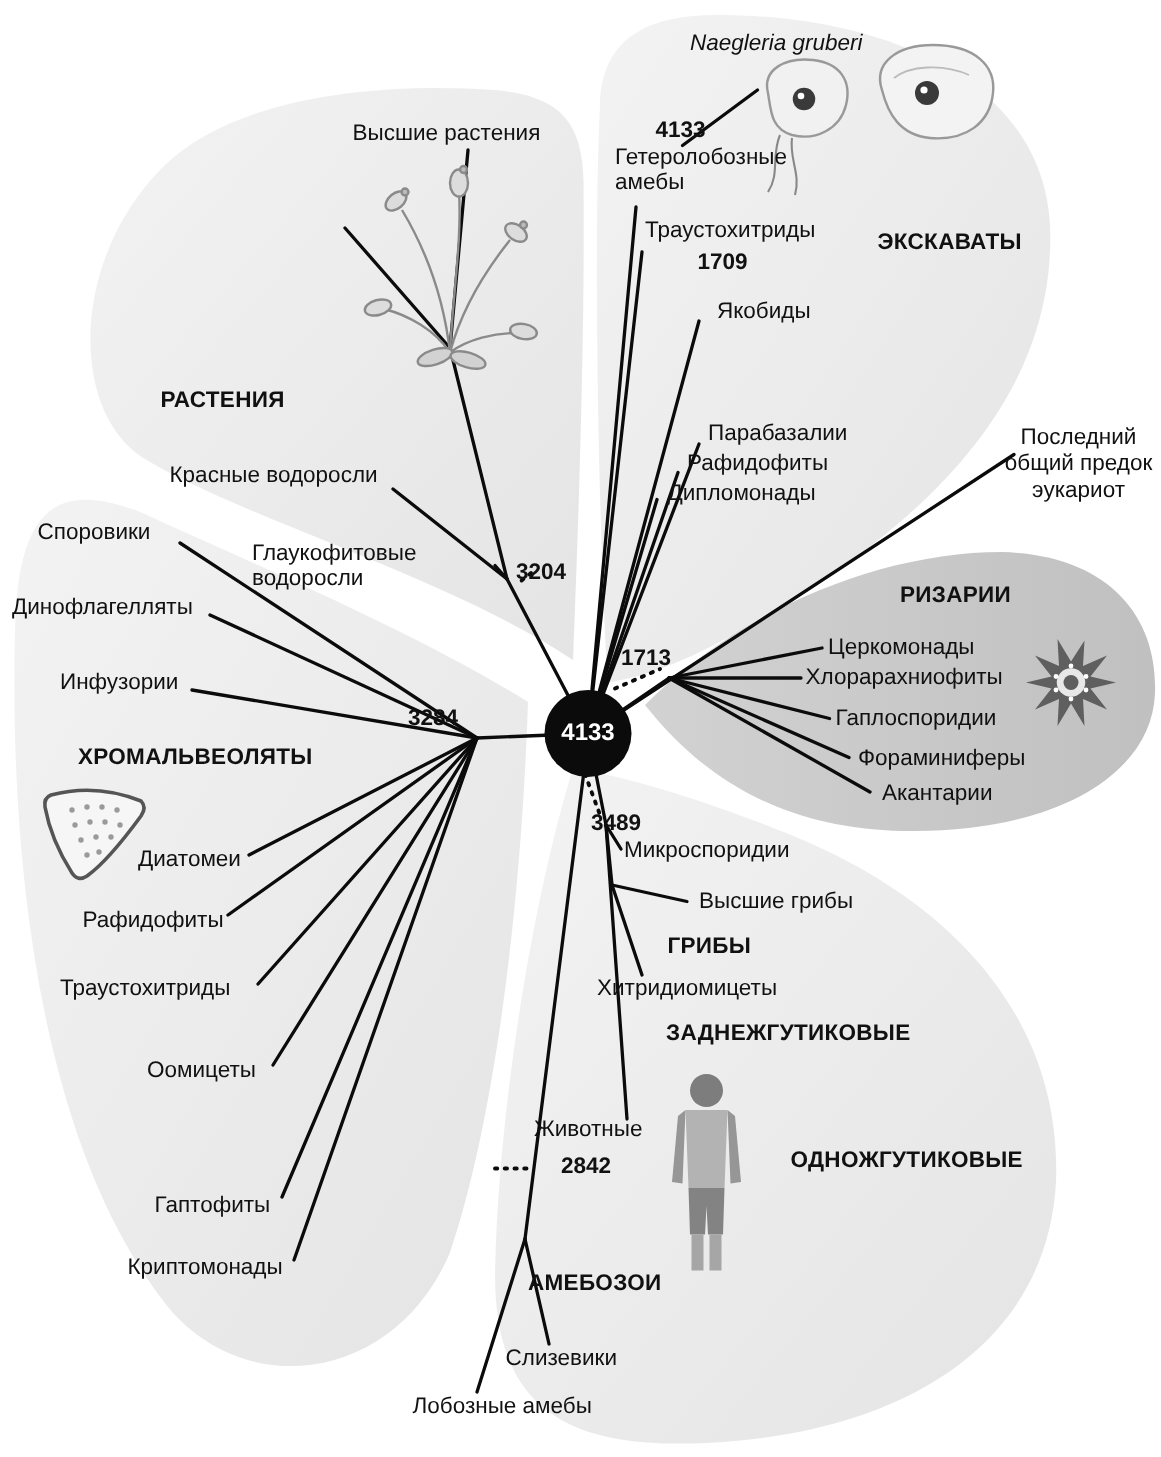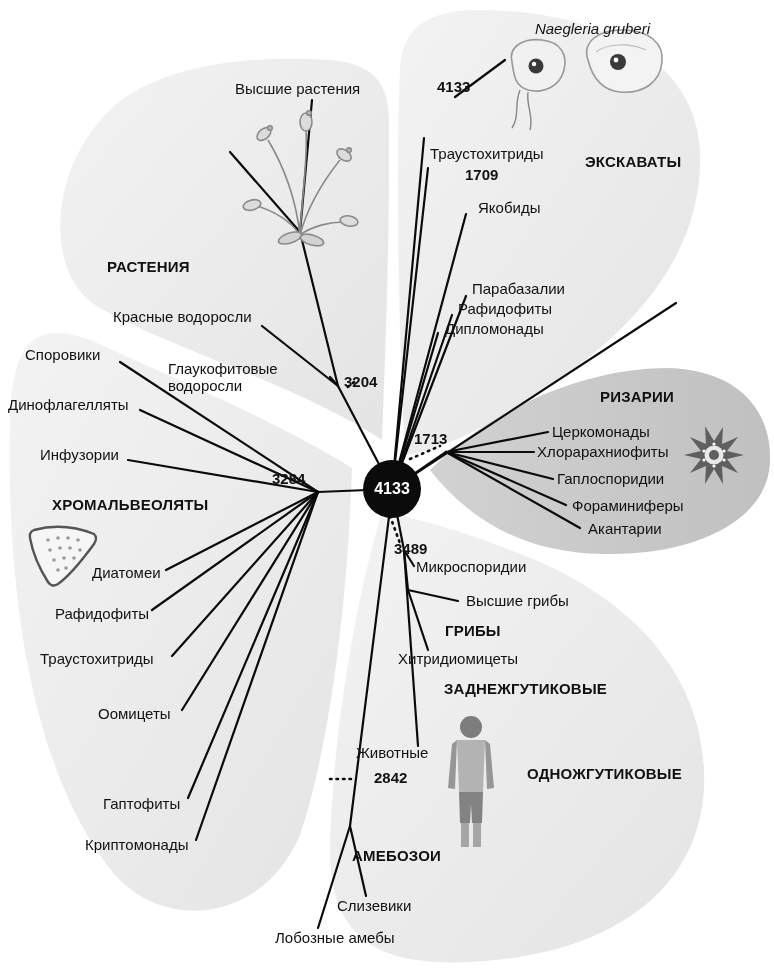--- a/index.html
+++ b/index.html
@@ -5,21 +5,21 @@
   html,body{margin:0;padding:0;background:#fff;}
   #stage{
     position:relative;width:774px;height:971px;overflow:hidden;
     font-family:"Liberation Sans",sans-serif;color:#111;background:#fff;
   }
   #tree-svg{position:absolute;left:0;top:0;}
   .lbl{position:absolute;font-size:15px;line-height:1.16;white-space:nowrap;}
   .wrap{white-space:normal;}
   .grp{font-weight:bold;letter-spacing:.2px;}
   .num{font-weight:bold;}
-  .species{font-style:italic;text-align:right;}
+  .species{font-style:italic;text-align:left;}
   .center-node{
     position:absolute;left:363px;top:460px;width:58px;height:58px;border-radius:50%;
     background:#0b0b0b;color:#fff;display:flex;align-items:center;justify-content:center;
     font-weight:bold;font-size:16px;
   }
   .ctr{text-align:center;}
 </style>
 </head>
 <body>
 
@@ -172,27 +172,29 @@
       <rect x="473" y="823" width="8" height="24" fill="#a6a6a6"></rect>
     </g>
   </svg>
 
   <div class="center-node">
     <span>4133</span>
   </div>
 
   <div class="lbl species" style="left:460px;top:20px;width:190px;">Naegleria gruberi</div>
   <div class="lbl num" style="left:437px;top:78px;">4133</div>
+  <div class="lbl wrap" style="left:410px;top:96px;width:124px;">Гетеролобозные амебы</div>
   <div class="lbl" style="left:430px;top:145px;">Траустохитриды</div>
   <div class="lbl num" style="left:465px;top:166px;">1709</div>
   <div class="lbl grp" style="left:585px;top:153px;">ЭКСКАВАТЫ</div>
   <div class="lbl" style="left:478px;top:199px;">Якобиды</div>
   <div class="lbl" style="left:472px;top:280px;">Парабазалии</div>
   <div class="lbl" style="left:458px;top:300px;">Рафидофиты</div>
   <div class="lbl" style="left:445px;top:320px;">Дипломонады</div>
+  <div class="lbl wrap ctr" style="left:668px;top:283px;width:102px;">Последний общий предок эукариот</div>
 
   <div class="lbl" style="left:235px;top:80px;">Высшие растения</div>
   <div class="lbl grp" style="left:107px;top:258px;">РАСТЕНИЯ</div>
   <div class="lbl" style="left:113px;top:308px;">Красные водоросли</div>
   <div class="lbl wrap" style="left:168px;top:360px;width:132px;">Глаукофитовые водоросли</div>
   <div class="lbl num" style="left:344px;top:373px;">3204</div>
 
   <div class="lbl grp" style="left:600px;top:388px;">РИЗАРИИ</div>
   <div class="lbl" style="left:552px;top:423px;">Церкомонады</div>
   <div class="lbl" style="left:537px;top:443px;">Хлорарахниофиты</div>

